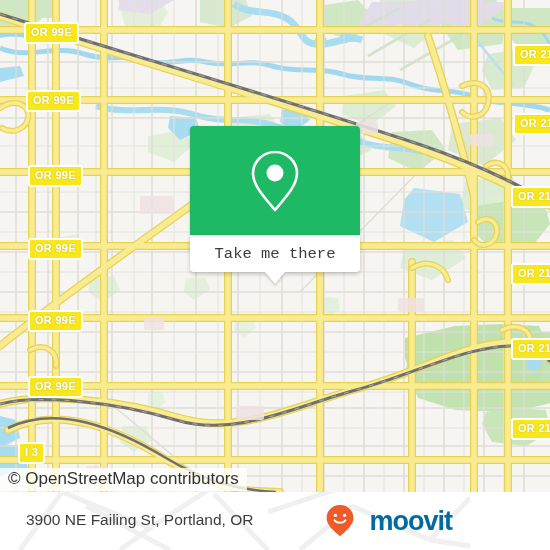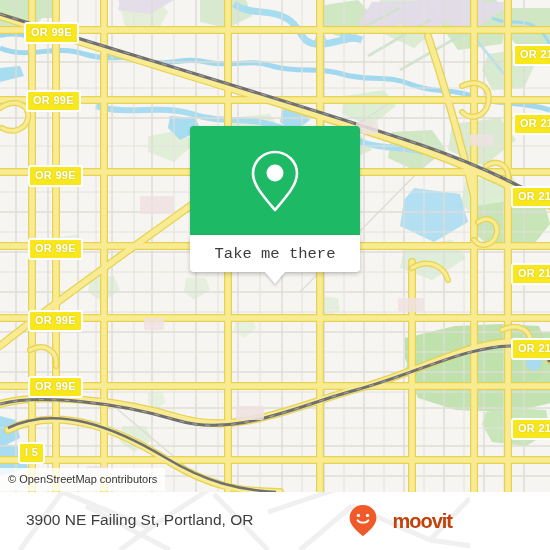--- a/index.html
+++ b/index.html
@@ -26,21 +26,21 @@
     white-space:nowrap;
     text-shadow:0 0 2px rgba(0,0,0,.18);
     box-sizing:border-box;
   }
 
   
   #attribution{
     position:absolute;left:0;top:468px;
     background:rgba(255,255,255,.80);
     color:#333;
-    font-size:11px;
+    font-size:17px;
     line-height:16px;
     padding:3px 8px 4px 8px;
     white-space:nowrap;
   }
 
   
   #callout{position:absolute;left:190px;top:126px;width:170px;}
   #callout-body{
     width:170px;height:109px;
     background:#1eb964;
@@ -74,21 +74,21 @@
     position:absolute;left:0;top:492px;width:470px;height:58px;
     background:#ffffff;overflow:hidden;
   }
   #footer-watermark{position:absolute;left:0;top:0;width:550px;height:58px;opacity:1;}
   #address{
     position:absolute;left:26px;top:17px;
     color:#3d3d3d;font-size:15.5px;line-height:22px;white-space:nowrap;
   }
   #brand{position:absolute;right:18px;top:12px;height:33px;display:flex;align-items:center;}
   #brand-word{
-    color:#c2410c;font-size:20px;font-weight:bold;letter-spacing:-1px;
+    color:#0369a1;font-size:27px;font-weight:bold;letter-spacing:-1px;
     line-height:30px;margin-left:14px;
   }
 </style>
 </head>
 <body>
 
 <div id="app">
 
   <div id="map">
     <svg width="550" height="492" viewBox="0 0 550 492" xmlns="http://www.w3.org/2000/svg">
@@ -319,21 +319,21 @@
       </g>
     </svg>
 
     <div id="shields">
         <div class="shield" style="left: 24px; top: 22px;">OR 99E</div>
         <div class="shield" style="left: 26px; top: 90px;">OR 99E</div>
         <div class="shield" style="left: 28px; top: 165px;">OR 99E</div>
         <div class="shield" style="left: 28px; top: 238px;">OR 99E</div>
         <div class="shield" style="left: 28px; top: 310px;">OR 99E</div>
         <div class="shield" style="left: 28px; top: 376px;">OR 99E</div>
-        <div class="shield" style="left: 18px; top: 442px;">I 5</div>
+        <div class="shield" style="left: 18px; top: 442px;">I 3</div>
         <div class="shield" style="left: 513px; top: 44px;">OR 213</div>
         <div class="shield" style="left: 513px; top: 113px;">OR 213</div>
         <div class="shield" style="left: 511px; top: 186px;">OR 213</div>
         <div class="shield" style="left: 511px; top: 263px;">OR 213</div>
         <div class="shield" style="left: 511px; top: 338px;">OR 213</div>
         <div class="shield" style="left: 511px; top: 418px;">OR 213</div>
       </div>
 
     <div id="attribution">© OpenStreetMap contributors</div>
   </div>

